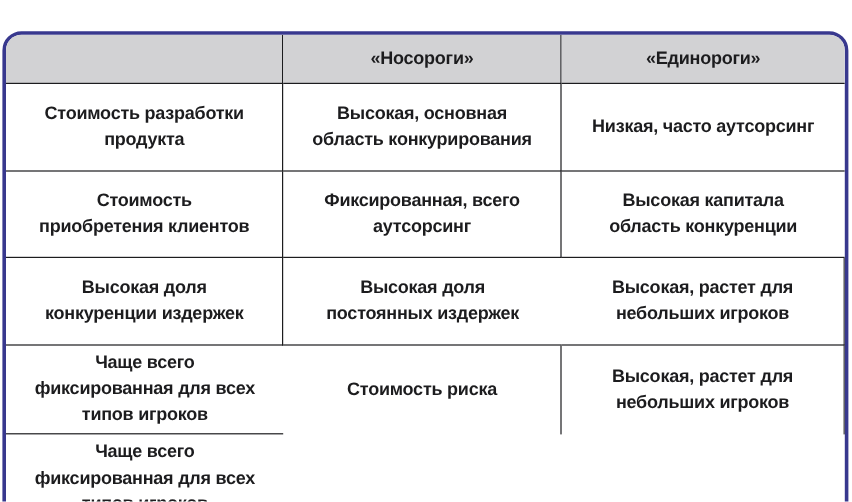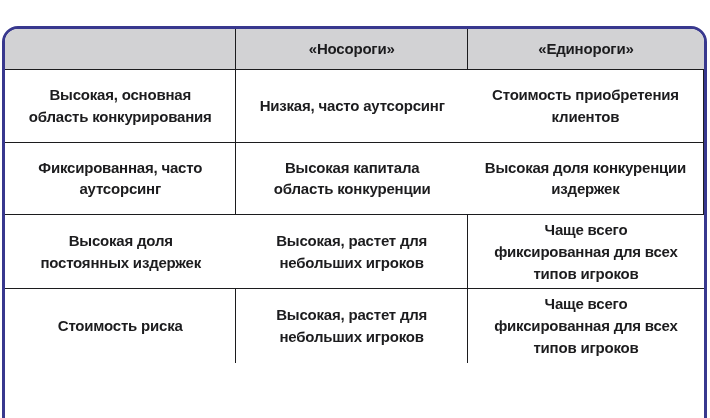--- a/index.html
+++ b/index.html
@@ -57,25 +57,26 @@
 </head>
 <body>
 
 <div class="stage">
   <div class="comparison-table">
 
     <div class="cell header"></div>
     <div class="cell header">«Носороги»</div>
     <div class="cell header last-col">«Единороги»</div>
 
+    <div class="cell">Стоимость разработки продукта</div>
     <div class="cell body-mid">Высокая, основная область конкурирования</div>
     <div class="cell last-col">Низкая, часто аутсорсинг</div>
 
     <div class="cell">Стоимость приобретения клиентов</div>
-    <div class="cell body-mid">Фиксированная, часто аутсорсинг</div>
+    <div class="cell body-mid">Фиксированная, всего аутсорсинг</div>
     <div class="cell last-col">Высокая капитала область конкуренции</div>
 
     <div class="cell body-mid">Высокая доля конкуренции издержек</div>
     <div class="cell last-col">Высокая доля постоянных издержек</div>
 
     <div class="cell body-mid">Высокая, растет для небольших игроков</div>
     <div class="cell last-col">Чаще всего фиксированная для всех типов игроков</div>
 
     <div class="cell last-row">Стоимость риска</div>
     <div class="cell body-mid last-row">Высокая, растет для небольших игроков</div>

